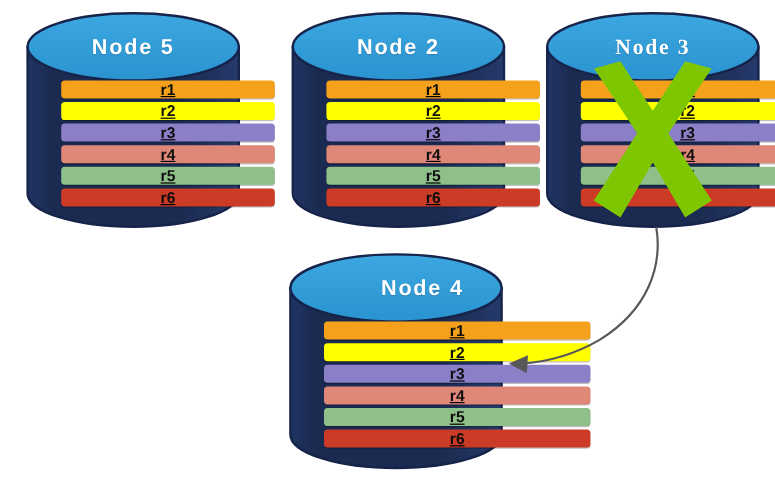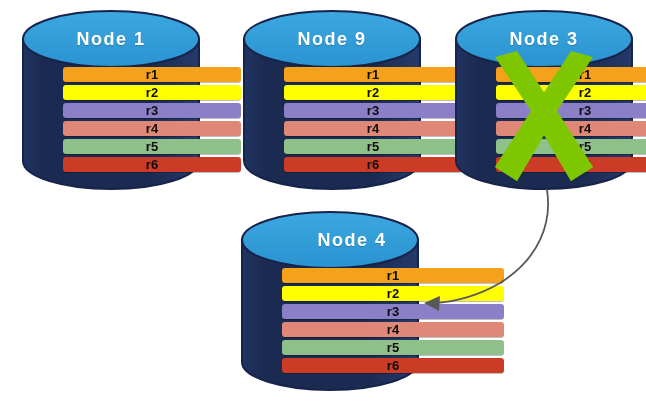--- a/index.html
+++ b/index.html
@@ -43,22 +43,23 @@
     font-weight: bold;
     font-size: 18px;
     letter-spacing: 1.5px;
     line-height: 1;
     white-space: nowrap;
     text-shadow: 0 1px 1px rgba(0,0,0,0.18);
   }
 
   .rows {
     position: absolute;
-    left: 16px;
+    left: 4px;
     width: 100%;
+    text-decoration: underline;
   }
 
   .row-bar {
     position: relative;
     border-radius: 3px;
     color: #0d0d0d;
     font-weight: bold;
     font-size: 13px;
     text-align: center;
     line-height: 1;
@@ -99,21 +100,21 @@
           <stop offset="100%" stop-color="#253a6b"></stop>
         </linearGradient>
         <linearGradient id="topGrad1" x1="0" y1="0" x2="0" y2="1">
           <stop offset="0%" stop-color="#3CA7E0"></stop>
           <stop offset="100%" stop-color="#2A93D0"></stop>
         </linearGradient>
       </defs>
       <path d="M1,30 L1,152 A88,28 0 0 0 177,152 L177,30 Z" fill="url(#bodyGrad1)" stroke="#16234a" stroke-width="2"></path>
       <ellipse cx="89" cy="30" rx="88" ry="28" fill="url(#topGrad1)" stroke="#16234a" stroke-width="2"></ellipse>
     </svg>
-    <div class="node-title" style="top:21px;">Node 1</div>
+    <div class="node-title" style="top:21px;">Node 5</div>
     <div class="rows" style="top:58px; padding:0 25px;">
       <div class="row-bar" style="height:15px; margin-bottom:3px; background:#F5A11C;">r1</div>
       <div class="row-bar" style="height:15px; margin-bottom:3px; background:#FFFF00;">r2</div>
       <div class="row-bar" style="height:15px; margin-bottom:3px; background:#8B7FC7;">r3</div>
       <div class="row-bar" style="height:15px; margin-bottom:3px; background:#E08878;">r4</div>
       <div class="row-bar" style="height:15px; margin-bottom:3px; background:#8FC08A;">r5</div>
       <div class="row-bar" style="height:15px; background:#CC3B25;">r6</div>
     </div>
   </div>
 
@@ -127,21 +128,21 @@
           <stop offset="100%" stop-color="#253a6b"></stop>
         </linearGradient>
         <linearGradient id="topGrad2" x1="0" y1="0" x2="0" y2="1">
           <stop offset="0%" stop-color="#3CA7E0"></stop>
           <stop offset="100%" stop-color="#2A93D0"></stop>
         </linearGradient>
       </defs>
       <path d="M1,30 L1,152 A88,28 0 0 0 177,152 L177,30 Z" fill="url(#bodyGrad2)" stroke="#16234a" stroke-width="2"></path>
       <ellipse cx="89" cy="30" rx="88" ry="28" fill="url(#topGrad2)" stroke="#16234a" stroke-width="2"></ellipse>
     </svg>
-    <div class="node-title" style="top:21px;">Node 9</div>
+    <div class="node-title" style="top:21px;">Node 2</div>
     <div class="rows" style="top:58px; padding:0 25px;">
       <div class="row-bar" style="height:15px; margin-bottom:3px; background:#F5A11C;">r1</div>
       <div class="row-bar" style="height:15px; margin-bottom:3px; background:#FFFF00;">r2</div>
       <div class="row-bar" style="height:15px; margin-bottom:3px; background:#8B7FC7;">r3</div>
       <div class="row-bar" style="height:15px; margin-bottom:3px; background:#E08878;">r4</div>
       <div class="row-bar" style="height:15px; margin-bottom:3px; background:#8FC08A;">r5</div>
       <div class="row-bar" style="height:15px; background:#CC3B25;">r6</div>
     </div>
   </div>
 
@@ -155,21 +156,21 @@
           <stop offset="100%" stop-color="#253a6b"></stop>
         </linearGradient>
         <linearGradient id="topGrad3" x1="0" y1="0" x2="0" y2="1">
           <stop offset="0%" stop-color="#3CA7E0"></stop>
           <stop offset="100%" stop-color="#2A93D0"></stop>
         </linearGradient>
       </defs>
       <path d="M1,30 L1,152 A88,28 0 0 0 177,152 L177,30 Z" fill="url(#bodyGrad3)" stroke="#16234a" stroke-width="2"></path>
       <ellipse cx="89" cy="30" rx="88" ry="28" fill="url(#topGrad3)" stroke="#16234a" stroke-width="2"></ellipse>
     </svg>
-    <div class="node-title" style="top:21px;">Node 3</div>
+    <div class="node-title" style="top:21px;font-family:Liberation Serif, serif;">Node 3</div>
     <div class="rows" style="top:58px; padding:0 25px;">
       <div class="row-bar" style="height:15px; margin-bottom:3px; background:#F5A11C;">r1</div>
       <div class="row-bar" style="height:15px; margin-bottom:3px; background:#FFFF00;">r2</div>
       <div class="row-bar" style="height:15px; margin-bottom:3px; background:#8B7FC7;">r3</div>
       <div class="row-bar" style="height:15px; margin-bottom:3px; background:#E08878;">r4</div>
       <div class="row-bar" style="height:15px; margin-bottom:3px; background:#8FC08A;">r5</div>
       <div class="row-bar" style="height:15px; background:#CC3B25;">r6</div>
     </div>
 
     <svg class="x-mark" style="left:38px; top:42px;" width="102" height="132" viewBox="0 0 102 132">

